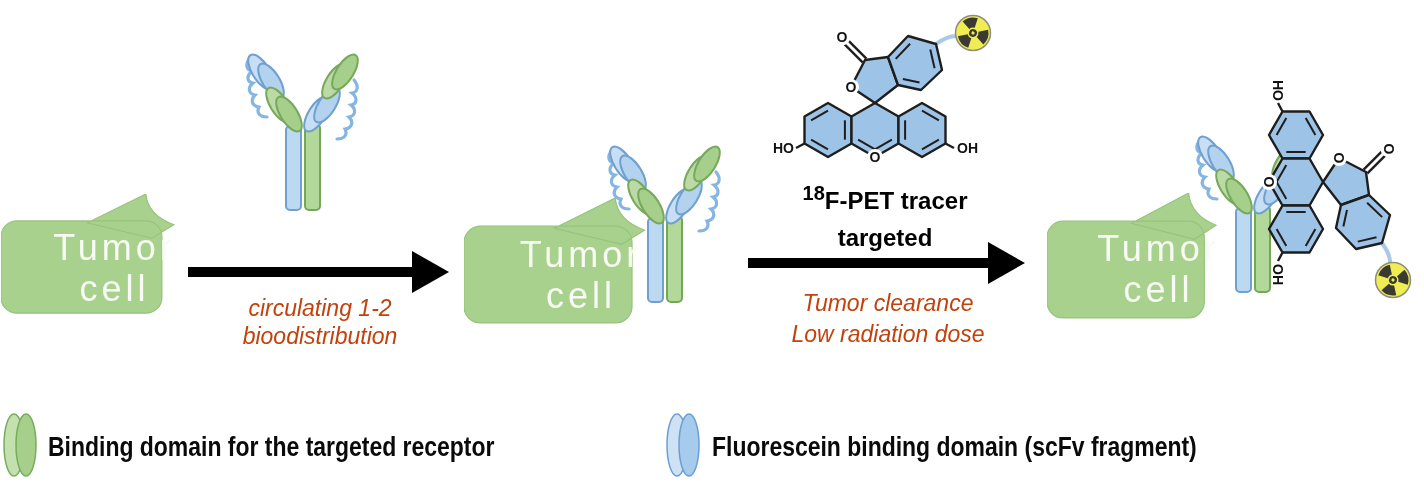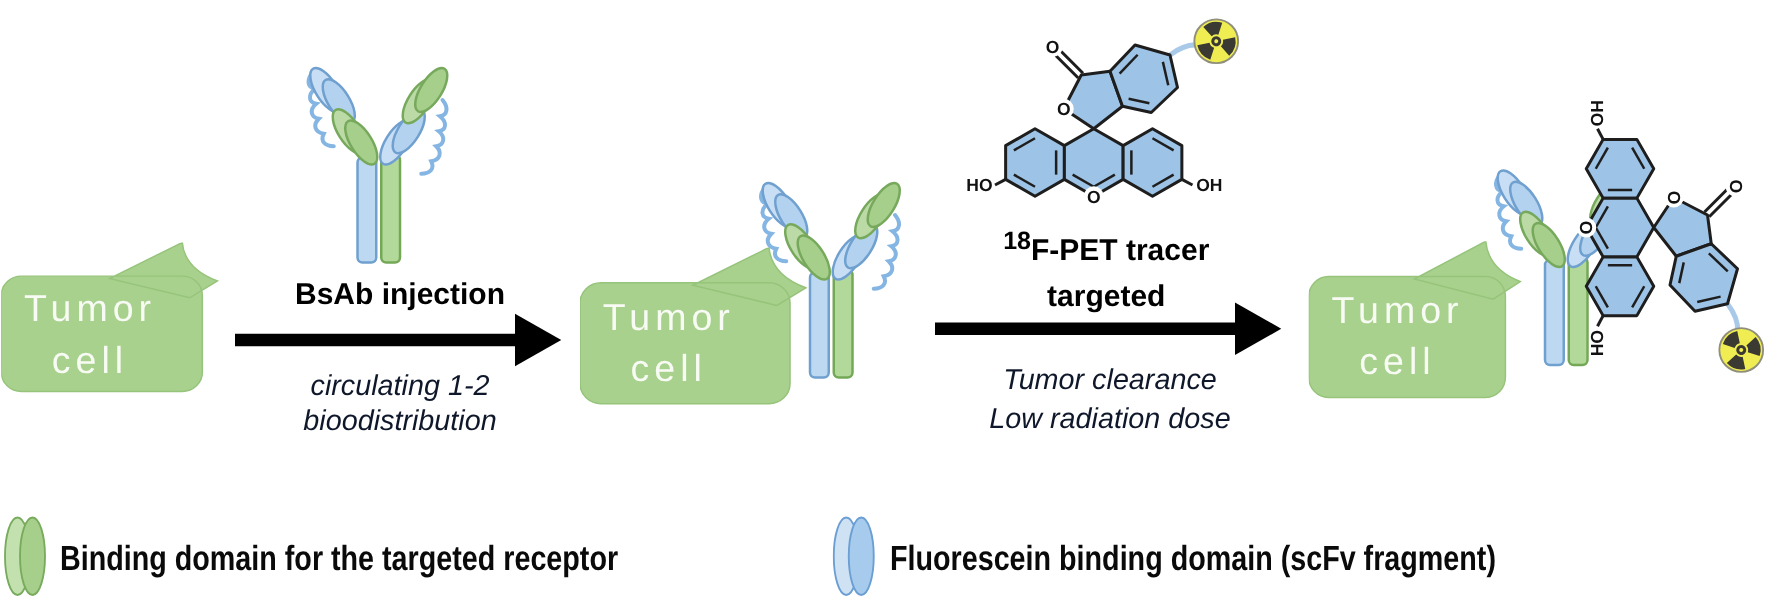--- a/index.html
+++ b/index.html
@@ -2,30 +2,30 @@
 <html><head>
 <meta charset="utf-8">
 <style>
   html,body{margin:0;padding:0;background:#ffffff;}
   #canvas{
     position:relative;width:1424px;height:484px;background:#ffffff;
     font-family:"Liberation Sans","DejaVu Sans",sans-serif;overflow:hidden;
   }
   .abs{position:absolute;}
   .cell-label{
-    display:flex;align-items:center;justify-content:flex-start;text-align:center;
-    color:#f7fbf3;font-size:30px;line-height:41px;letter-spacing:4px;font-weight:400;
+    display:flex;align-items:center;justify-content:center;text-align:center;
+    color:#f7fbf3;font-size:36px;line-height:41px;letter-spacing:4px;font-weight:400;padding-left:32px;
   }
   .cell-label>div{width:140px;}
   .step-title{
     text-align:center;font-weight:bold;font-size:24px;color:#000;
   }
   .step-title sup{font-size:20px;}
   .step-notes{
-    text-align:center;font-style:italic;font-size:23px;color:#0f172a;
+    text-align:center;font-style:italic;font-size:23px;color:#c2410c;
   }
   .notes-1{line-height:28px;}
   .notes-2{line-height:31px;}
   .legend-label{
     font-weight:bold;font-size:28px;color:#0a0a0a;white-space:nowrap;
     transform:scaleX(0.82);transform-origin:left center;
   }
   .rot90{transform:rotate(90deg);}
   svg text{font-family:"Liberation Sans","DejaVu Sans",sans-serif;}
   .mol-label{font-size:14px;font-weight:600;fill:#111;}
@@ -156,21 +156,20 @@
   <svg class="abs" style="left:758px;top:0px" width="280" height="180" viewBox="0 0 280 180">
       <use href="#fluor-def"></use>
     </svg>
 
   <div class="abs rot90" style="left:1196px;top:115px;width:280px;height:180px">
     <svg width="280" height="180" viewBox="0 0 280 180">
         <use href="#fluor-def"></use>
       </svg>
   </div>
 
-  <div class="abs step-title" style="left:180px;top:222px;width:280px">BsAb injection</div>
   <svg class="abs" style="left:188px;top:250px" width="262" height="44">
     <rect x="0" y="17" width="224" height="10" fill="#000"></rect>
     <polygon points="224,1 261,22 224,43" fill="#000"></polygon>
   </svg>
   <div class="abs step-notes notes-1" style="left:170px;top:294px;width:300px">
     <div>circulating 1-2</div>
     <div>bioodistribution</div>
   </div>
 
   <div class="abs step-title" style="left:745px;top:182px;width:280px">

